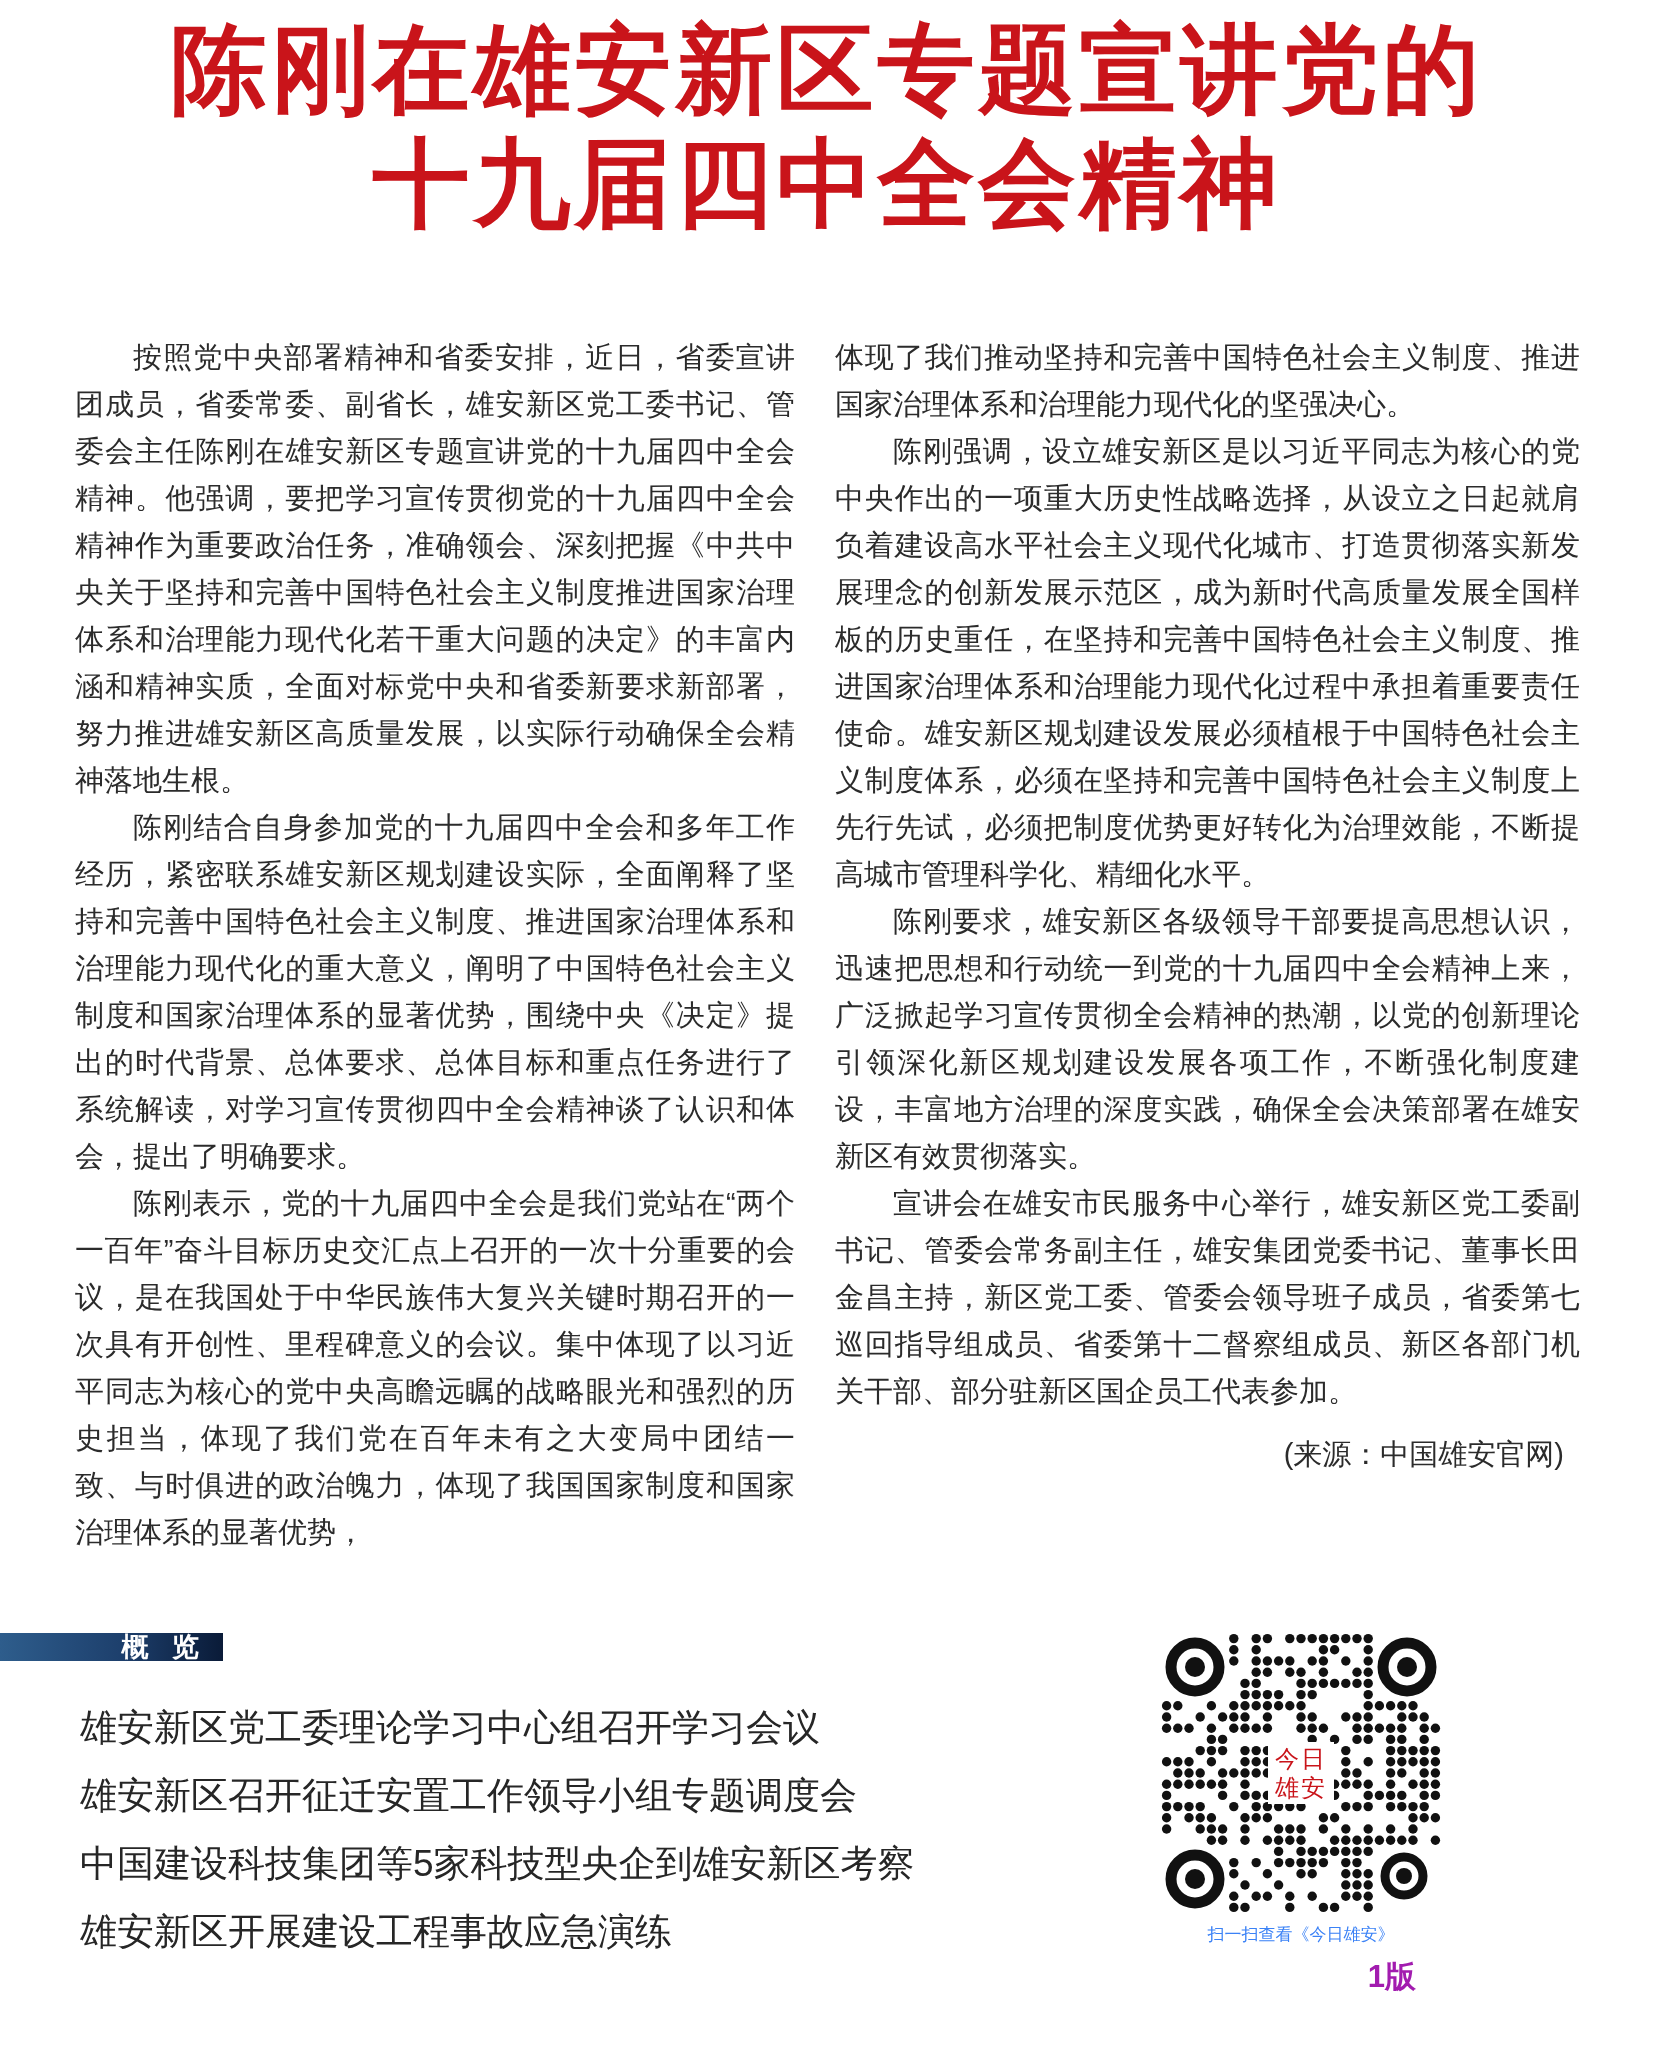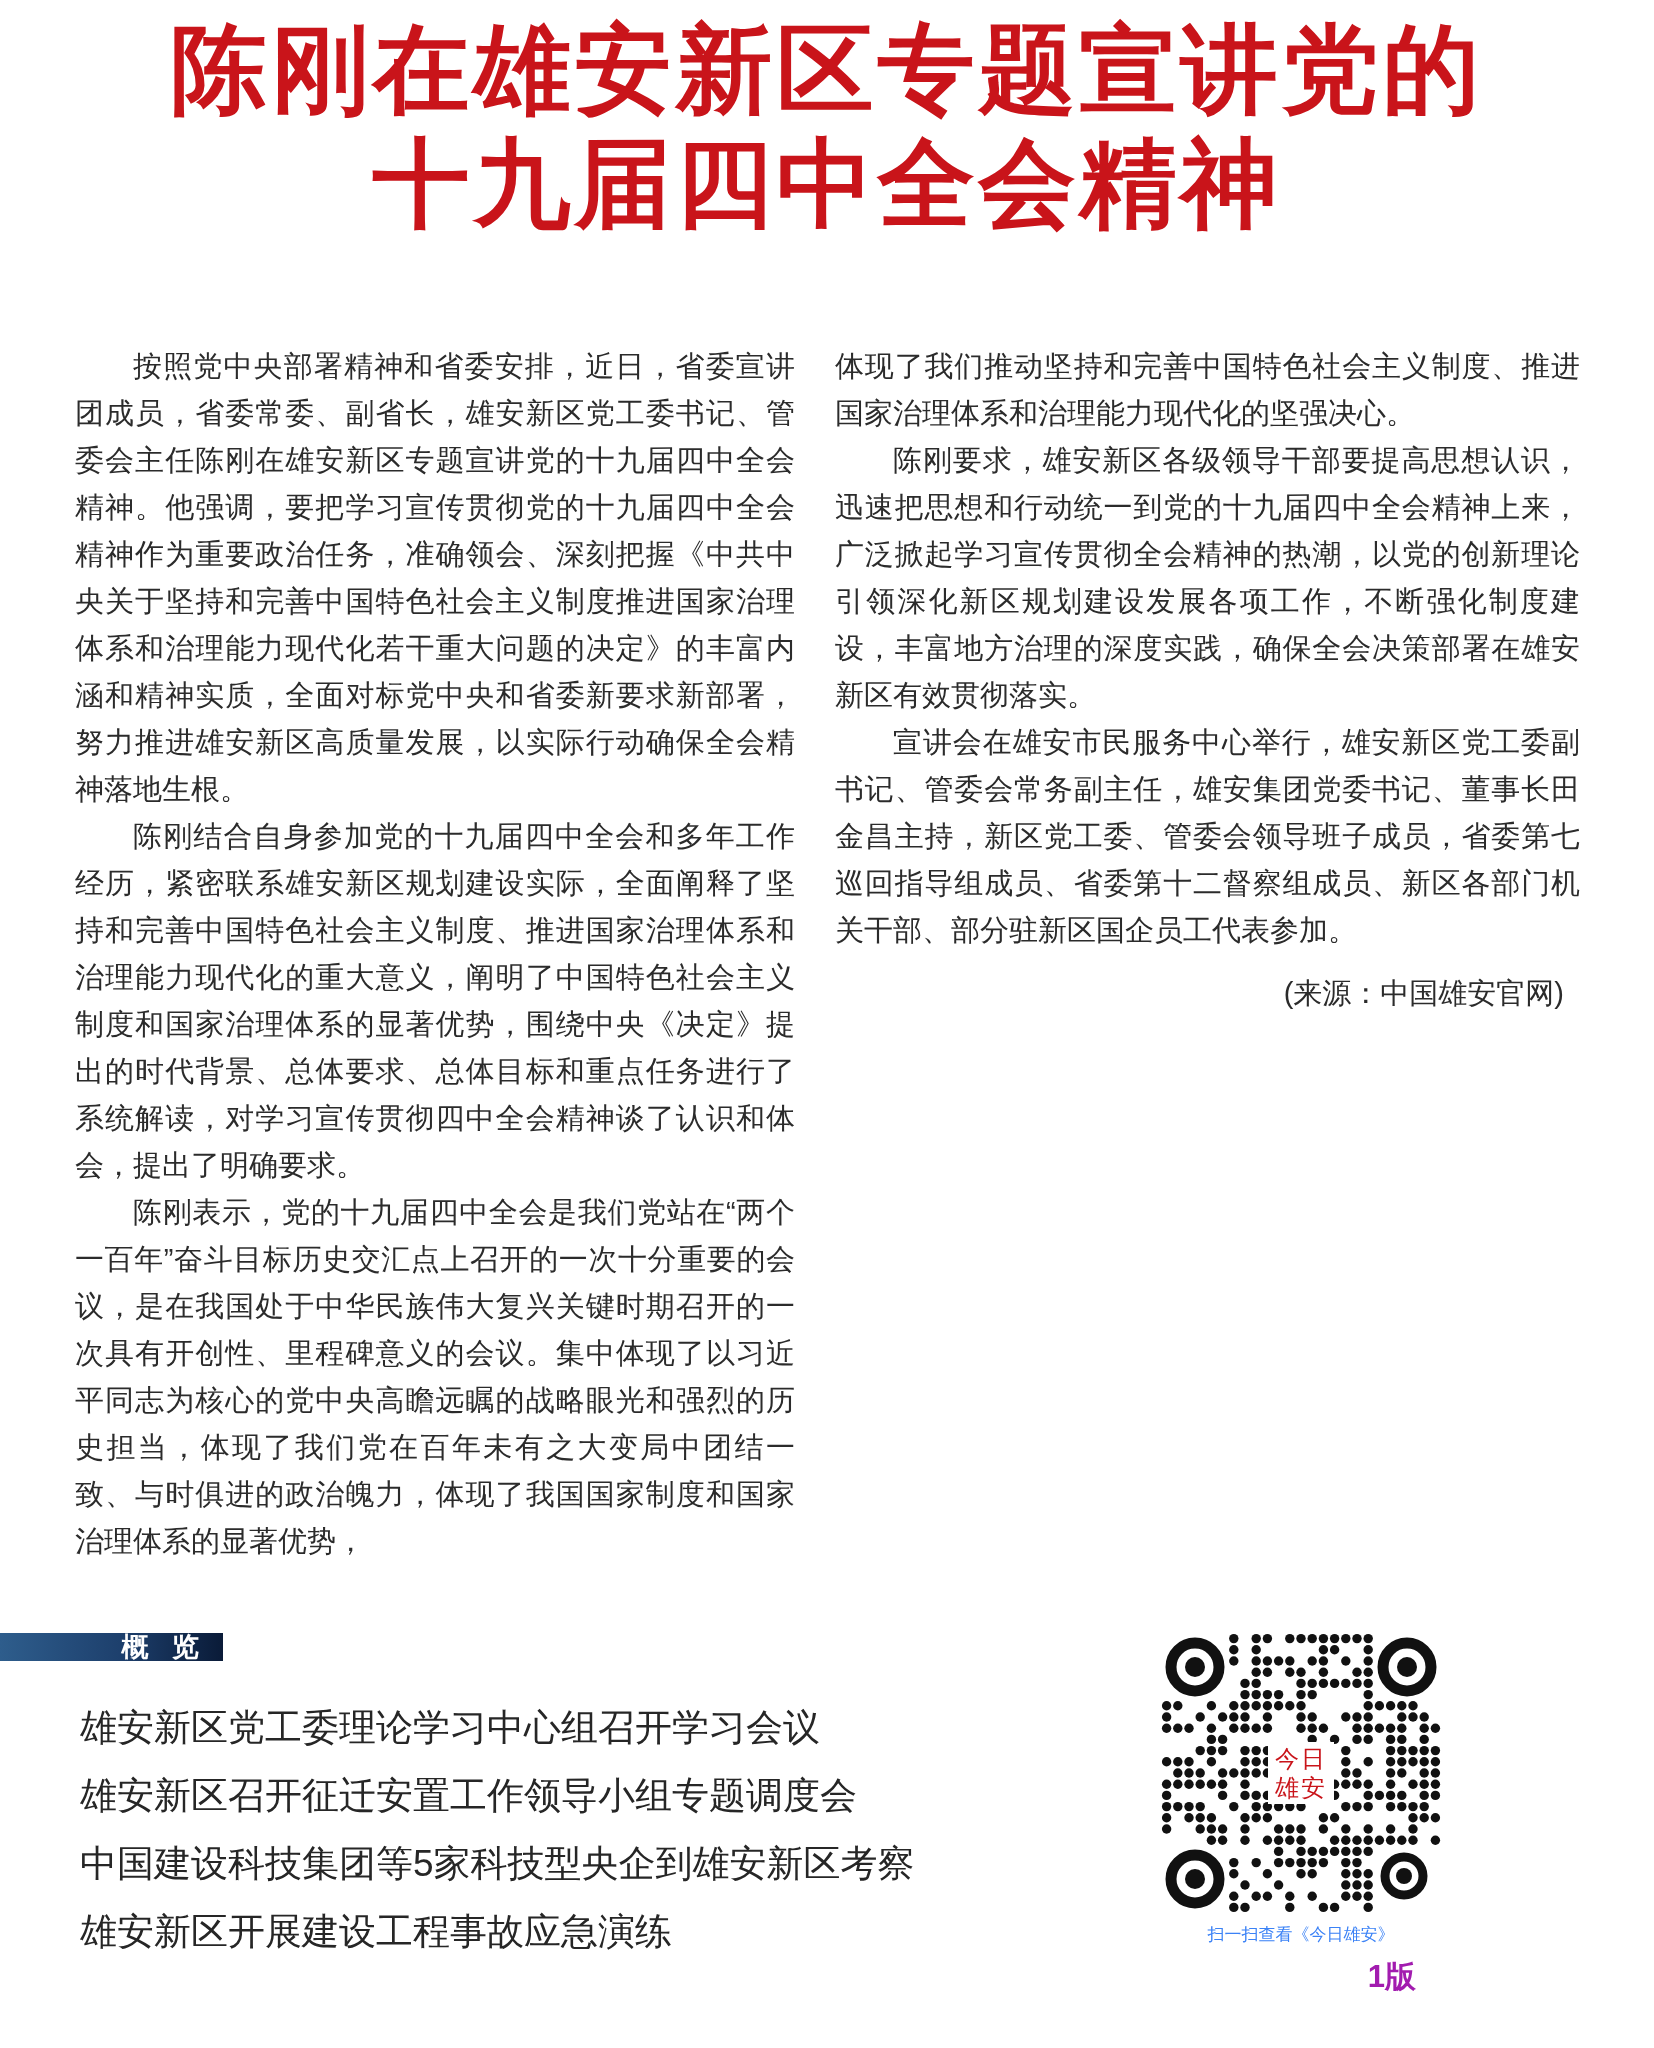--- a/index.html
+++ b/index.html
@@ -5,21 +5,21 @@
   html,body{margin:0;padding:0;background:#fff;}
   .page{position:relative;width:1654px;height:2048px;background:#ffffff;overflow:hidden;
         font-family:"Liberation Sans","DejaVu Sans",sans-serif;}
 
   
   .title{position:absolute;top:14px;left:0;width:100%;text-align:center;
          font-family:Liberation Serif, serif;font-weight:bold;
          font-size:97px;line-height:114px;letter-spacing:4px;color:#c9141a;}
 
   
-  .columns{position:absolute;top:343px;left:75px;width:1505px;display:flex;gap:40px;}
+  .columns{position:absolute;top:334px;left:75px;width:1505px;display:flex;gap:40px;}
   .col{font-size:29px;line-height:47px;text-align:justify;color:#2b2b2b;}
   .col-left{width:720px;}
   .col-right{width:745px;}
   .para{margin:0;text-indent:2em;}
   .para.cont{text-indent:0;}
   .source{margin:16px;text-align:right;}
 
   
   .overview-bar{position:absolute;left:0;top:1633px;width:223px;height:28px;box-sizing:border-box;
                 background:linear-gradient(90deg,#2e5d8c 0%,#1d3f6c 55%,#0a1b38 100%);
@@ -53,20 +53,21 @@
   </header>
 
   <section class="columns">
     <div class="col col-left">
       <p class="para">按照党中央部署精神和省委安排，近日，省委宣讲团成员，省委常委、副省长，雄安新区党工委书记、管委会主任陈刚在雄安新区专题宣讲党的十九届四中全会精神。他强调，要把学习宣传贯彻党的十九届四中全会精神作为重要政治任务，准确领会、深刻把握《中共中央关于坚持和完善中国特色社会主义制度推进国家治理体系和治理能力现代化若干重大问题的决定》的丰富内涵和精神实质，全面对标党中央和省委新要求新部署，努力推进雄安新区高质量发展，以实际行动确保全会精神落地生根。</p>
       <p class="para">陈刚结合自身参加党的十九届四中全会和多年工作经历，紧密联系雄安新区规划建设实际，全面阐释了坚持和完善中国特色社会主义制度、推进国家治理体系和治理能力现代化的重大意义，阐明了中国特色社会主义制度和国家治理体系的显著优势，围绕中央《决定》提出的时代背景、总体要求、总体目标和重点任务进行了系统解读，对学习宣传贯彻四中全会精神谈了认识和体会，提出了明确要求。</p>
       <p class="para">陈刚表示，党的十九届四中全会是我们党站在“两个一百年”奋斗目标历史交汇点上召开的一次十分重要的会议，是在我国处于中华民族伟大复兴关键时期召开的一次具有开创性、里程碑意义的会议。集中体现了以习近平同志为核心的党中央高瞻远瞩的战略眼光和强烈的历史担当，体现了我们党在百年未有之大变局中团结一致、与时俱进的政治魄力，体现了我国国家制度和国家治理体系的显著优势，</p>
     </div>
     <div class="col col-right">
       <p class="para cont">体现了我们推动坚持和完善中国特色社会主义制度、推进国家治理体系和治理能力现代化的坚强决心。</p>
+      <p class="para">陈刚强调，设立雄安新区是以习近平同志为核心的党中央作出的一项重大历史性战略选择，从设立之日起就肩负着建设高水平社会主义现代化城市、打造贯彻落实新发展理念的创新发展示范区，成为新时代高质量发展全国样板的历史重任，在坚持和完善中国特色社会主义制度、推进国家治理体系和治理能力现代化过程中承担着重要责任使命。雄安新区规划建设发展必须植根于中国特色社会主义制度体系，必须在坚持和完善中国特色社会主义制度上先行先试，必须把制度优势更好转化为治理效能，不断提高城市管理科学化、精细化水平。</p>
       <p class="para">陈刚要求，雄安新区各级领导干部要提高思想认识，迅速把思想和行动统一到党的十九届四中全会精神上来，广泛掀起学习宣传贯彻全会精神的热潮，以党的创新理论引领深化新区规划建设发展各项工作，不断强化制度建设，丰富地方治理的深度实践，确保全会决策部署在雄安新区有效贯彻落实。</p>
       <p class="para">宣讲会在雄安市民服务中心举行，雄安新区党工委副书记、管委会常务副主任，雄安集团党委书记、董事长田金昌主持，新区党工委、管委会领导班子成员，省委第七巡回指导组成员、省委第十二督察组成员、新区各部门机关干部、部分驻新区国企员工代表参加。</p>
       <p class="source">(来源：中国雄安官网)</p>
     </div>
   </section>
 
   <div class="overview-bar">
     <span>概 览</span>
   </div>
 

